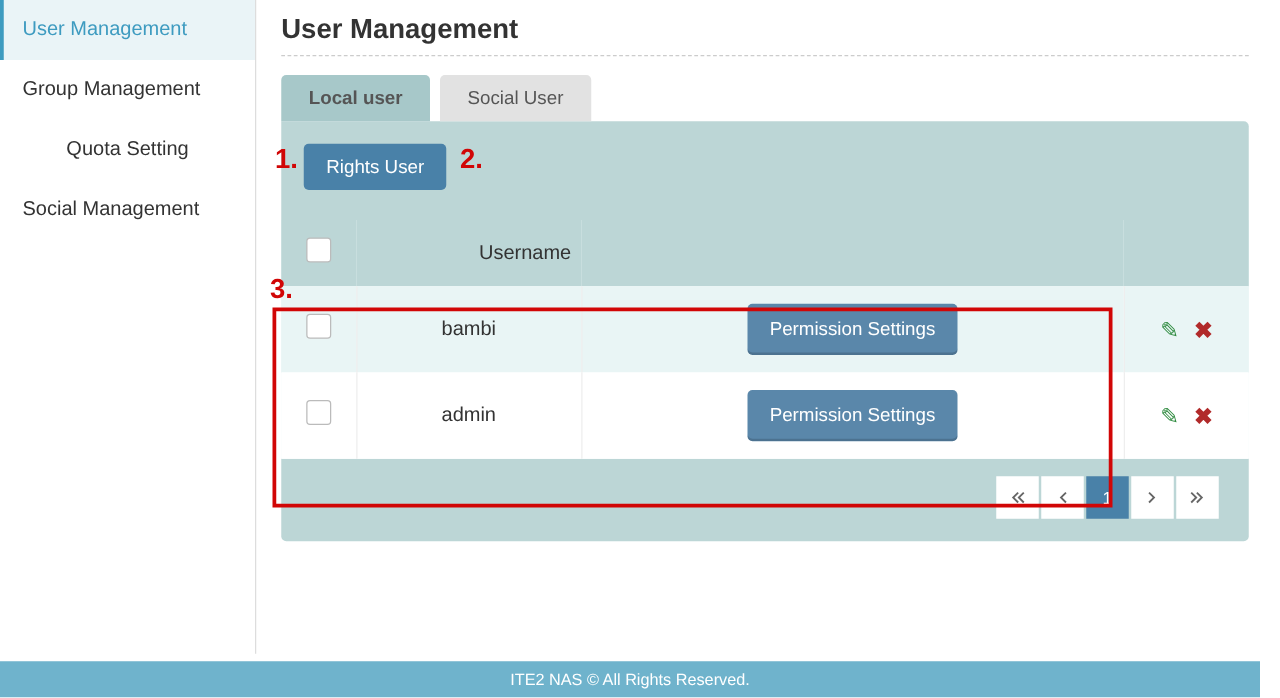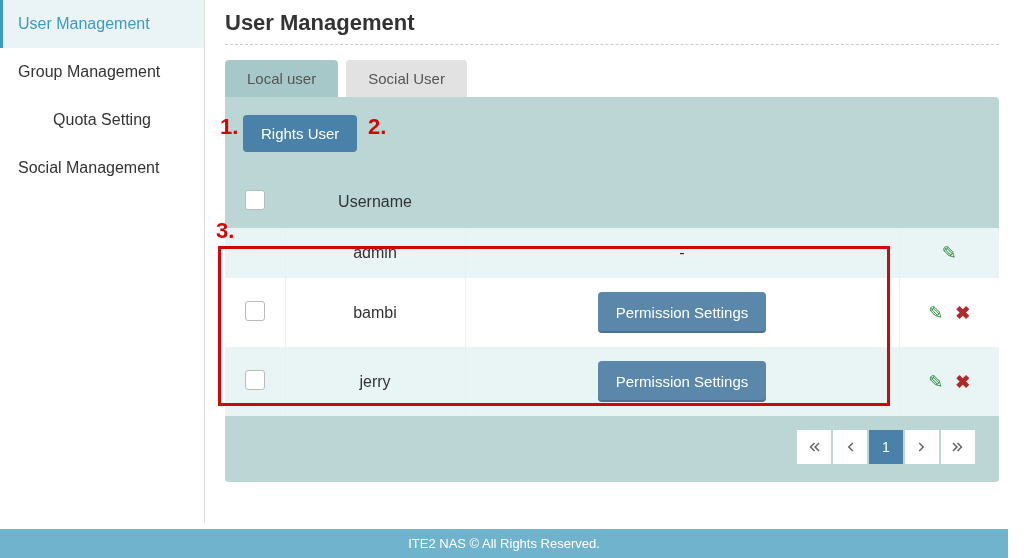--- a/index.html
+++ b/index.html
@@ -56,20 +56,21 @@
       color: #555;
       padding: 10px 22px;
       font-size: 15px;
       border-radius: 4px 4px 0 0;
       cursor: pointer;
       position: relative;
     }
     .tab.active {
       background: #a7c8c9;
       color: #555;
+      font-weight: bold;
     }
     .panel {
       background: #bcd6d6;
       padding: 18px 0 18px 0;
       border-radius: 0 4px 4px 4px;
     }
     .toolbar {
       display: flex;
       gap: 12px;
       padding-left: 18px;
@@ -93,21 +94,21 @@
     .table-wrap {
       margin: 0;
       position: relative;
     }
     .table {
       width: 100%;
       border-collapse: collapse;
       background: #fff;
     }
     .table th {
-      text-align: center;
+      text-align: right;
       padding: 14px 8px;
       font-weight: normal;
       font-size: 16px;
       color: #333;
       background: #bcd6d6;
     }
     .table th.col-check { width: 60px; text-align:center; }
     .table th.col-user { width: 180px; }
     .table th.col-perm {  }
     .table th.col-act { width: 100px; }
@@ -240,44 +241,34 @@
         <table class="table">
           <thead>
             <tr>
               <th class="col-check"><span class="chk"></span></th>
               <th class="col-user">Username</th>
               <th class="col-perm"></th>
               <th class="col-act"></th>
             </tr>
           </thead>
           <tbody>
-            <tr>
-              <td></td>
-              <td>admin</td>
-              <td>-</td>
-              <td>
-                <div class="actions">
-                  <span class="icon-pencil">✎</span>
-                </div>
-              </td>
-            </tr>
             <tr>
               <td><span class="chk"></span></td>
               <td>bambi</td>
               <td><button class="perm-btn">Permission Settings</button></td>
               <td>
                 <div class="actions">
                   <span class="icon-pencil">✎</span>
                   <span class="icon-x">✖</span>
                 </div>
               </td>
             </tr>
             <tr>
               <td><span class="chk"></span></td>
-              <td>jerry</td>
+              <td>admin</td>
               <td><button class="perm-btn">Permission Settings</button></td>
               <td>
                 <div class="actions">
                   <span class="icon-pencil">✎</span>
                   <span class="icon-x">✖</span>
                 </div>
               </td>
             </tr>
           </tbody>
         </table>

